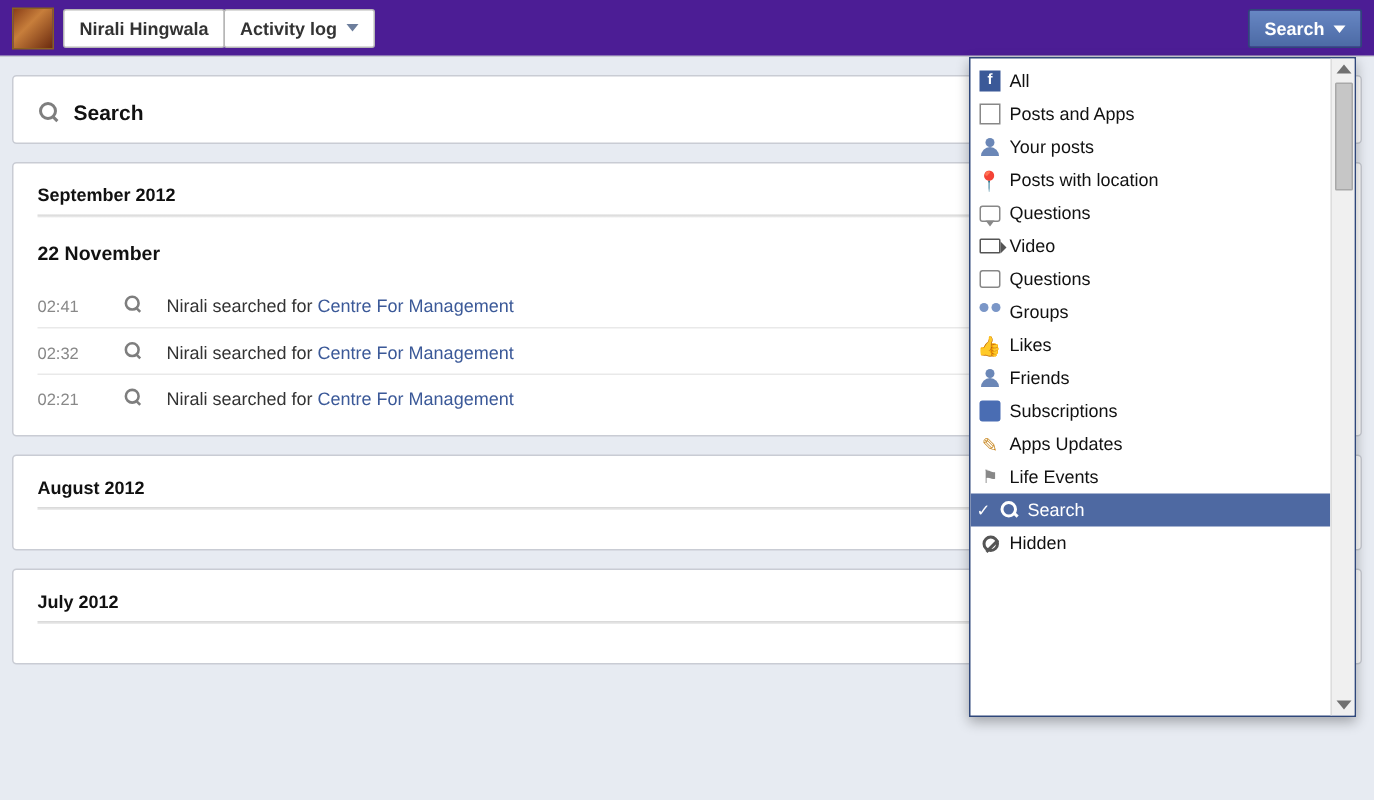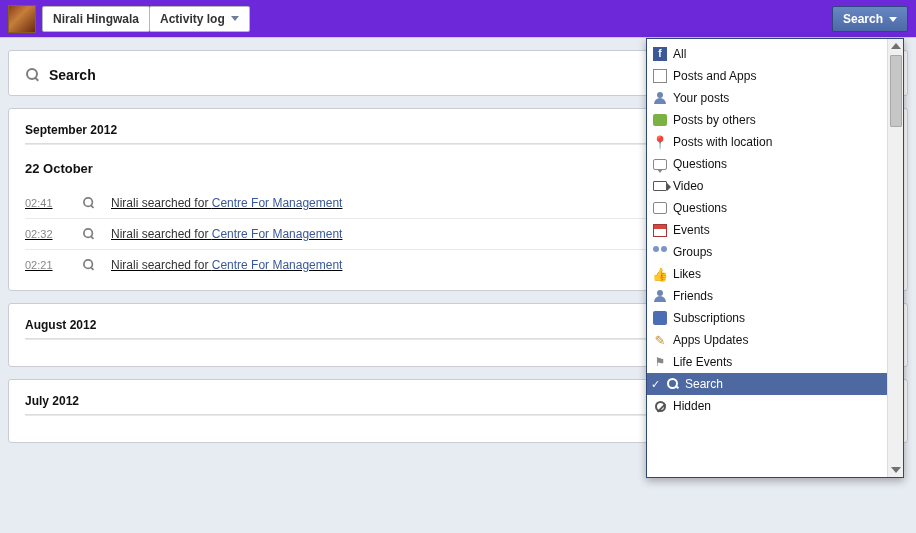--- a/index.html
+++ b/index.html
@@ -11,21 +11,21 @@
     height: 533px;
     overflow: hidden;
     position: relative;
   }
   
   .header {
     display: flex;
     align-items: center;
     height: 38px;
     padding: 5px 8px;
-    background: #6d28d9;
+    background: #4c1d95;
     border-bottom: 1px solid #c9ccd4;
     position: relative;
   }
   .avatar {
     width: 28px; height: 28px;
     background: linear-gradient(135deg,#8a3f18,#c77e3b 40%,#6b2a0f);
     border:1px solid #8a611f;
     margin-right:6px;
   }
   .hbtn {
@@ -98,24 +98,23 @@
   .lock-icon::before{
     content:"";position:absolute;width:9px;height:6px;background:#555;border-radius:1px;bottom:0;
   }
   .lock-icon::after{
     content:"";position:absolute;width:5px;height:5px;border:1.5px solid #555;border-bottom:none;border-radius:3px 3px 0 0;top:0;left:1px;
   }
   .month-title { font-size:12px; font-weight:bold; color:#111; margin-bottom:6px; }
   .hr { height:2px; background:linear-gradient(#d6d6d6,#eee); margin-bottom:16px; }
   .day-title { font-weight:bold; font-size:13px; color:#111; margin-bottom:12px;}
   .log-row {
-    display:flex; align-items:center;
+    display:flex; align-items:flex-end;
     border-bottom:1px solid #e9e9e9;
     padding:7px 0;
-    text-decoration:underline;
   }
   .log-row:last-child{border-bottom:none;}
   .log-time{ width:56px; color:#888; font-size:11px; }
   .log-row .mag-icon{ margin-right:14px; transform:scale(.85);}
   .log-text{ color:#333; }
   .log-text a{ color:#3b5998; text-decoration:none; }
   
   .dropdown {
     position:absolute;
     top:38px; right:12px;
@@ -224,21 +223,21 @@
   </div>
   <div class="privacy">
     <span class="lock-icon"></span>
     <span>Only you can see your search</span>
   </div>
 </div>
 
 <div class="panel">
   <div class="month-title">September 2012</div>
   <div class="hr"></div>
-  <div class="day-title">22 October</div>
+  <div class="day-title">22 November</div>
 
   <div class="log-row">
     <div class="log-time">02:41</div>
     <span class="mag-icon"></span>
     <div class="log-text">
       <span>Nirali searched for </span><a href="#">Centre For Management</a>
     </div>
   </div>
 
   <div class="log-row">
@@ -283,26 +282,20 @@
         <span>Posts and Apps</span>
       </div>
       <div class="dd-item">
         <span class="ico">
           <span class="person"></span>
         </span>
         <span>Your posts</span>
       </div>
       <div class="dd-item">
         <span class="ico">
-          <span class="grn"></span>
-        </span>
-        <span>Posts by others</span>
-      </div>
-      <div class="dd-item">
-        <span class="ico">
           <span class="pin">📍</span>
         </span>
         <span>Posts with location</span>
       </div>
       <div class="dd-item">
         <span class="ico">
           <span class="bubble"></span>
         </span>
         <span>Questions</span>
       </div>
@@ -310,26 +303,20 @@
         <span class="ico">
           <span class="cam"></span>
         </span>
         <span>Video</span>
       </div>
       <div class="dd-item">
         <span class="ico">
           <span class="q"></span>
         </span>
         <span>Questions</span>
-      </div>
-      <div class="dd-item">
-        <span class="ico">
-          <span class="cal"></span>
-        </span>
-        <span>Events</span>
       </div>
       <div class="dd-item">
         <span class="ico">
           <span class="grp"></span>
         </span>
         <span>Groups</span>
       </div>
       <div class="dd-item">
         <span class="ico">
           <span class="thumb-up">👍</span>

